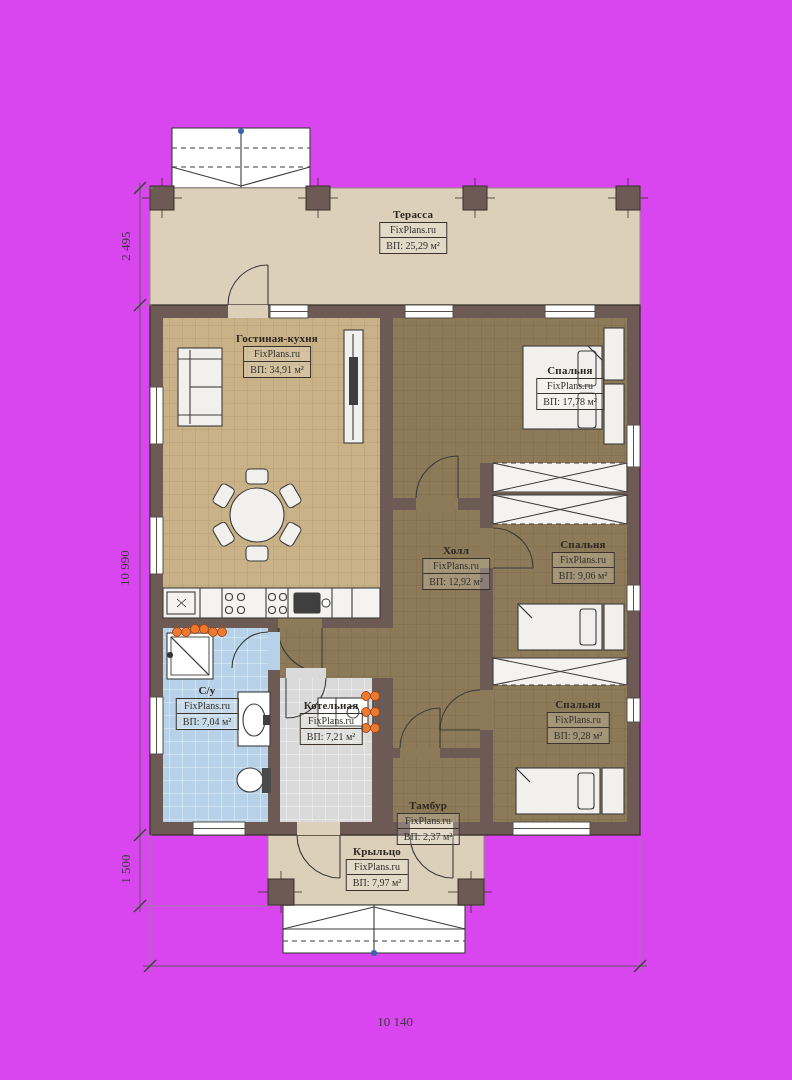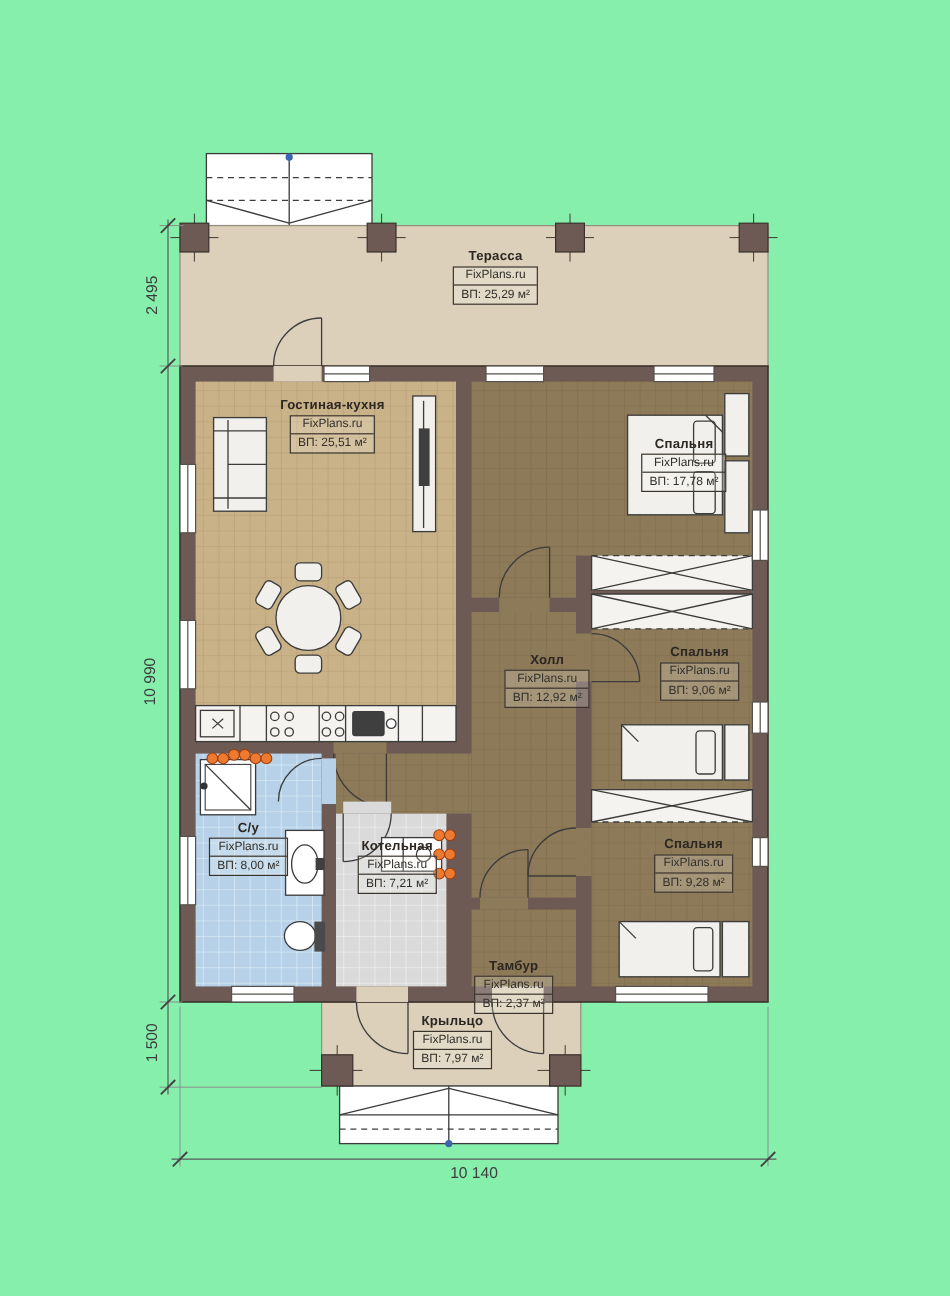--- a/index.html
+++ b/index.html
@@ -1,31 +1,31 @@
 <!DOCTYPE html>
 <html><head>
 <meta charset="utf-8">
 <style>
   html,body{margin:0;padding:0;background:#ffffff;}
   .canvas{
-    position:relative;width:792px;height:1080px;background:#86efac;
-    font-family:Liberation Sans, sans-serif;overflow:hidden;
+    position:relative;width:792px;height:1080px;background:#d946ef;
+    font-family:Liberation Serif, serif;overflow:hidden;
   }
   .canvas svg{position:absolute;left:0;top:0;}
   .room-label{
     position:absolute;transform:translateX(-50%);text-align:center;
     color:#2c2722;z-index:5;pointer-events:none;
   }
   .room-name{font-size:11px;font-weight:bold;letter-spacing:.2px;margin-bottom:2px;white-space:nowrap;}
   .room-box{display:inline-block;border:1.5px solid #3a332c;background:rgba(252,250,245,0.22);}
   .room-brand{font-size:10px;line-height:14px;padding:0 6px;border-bottom:1.2px solid #3a332c;white-space:nowrap;color:#33302b;}
   .room-area{font-size:10px;line-height:15px;padding:0 6px;white-space:nowrap;color:#33302b;text-align:right;}
   .dim{position:absolute;font-size:13px;color:#3d3d3d;white-space:nowrap;z-index:4;}
   .dim.vert{transform:translate(-50%,-50%) rotate(-90deg);}
-  .dim.horiz{transform:translateX(-50%);}
+  .dim.horiz{transform:translateX(-50%);margin-top:44px;}
 </style>
 </head>
 <body>
 
 <div class="canvas">
 
 <svg width="792" height="1080" viewBox="0 0 792 1080">
   <defs>
     <pattern id="gTan" width="13" height="13" patternUnits="userSpaceOnUse">
       <rect width="13" height="13" fill="#c9b288"></rect>
@@ -403,21 +403,21 @@
   <div class="room-name">Терасса</div>
   <div class="room-box">
     <div class="room-brand">FixPlans.ru</div>
     <div class="room-area">ВП: 25,29 м²</div>
   </div>
 </div>
 <div class="room-label" style="left:277px;top:332px">
   <div class="room-name">Гостиная-кухня</div>
   <div class="room-box">
     <div class="room-brand">FixPlans.ru</div>
-    <div class="room-area">ВП: 25,51 м²</div>
+    <div class="room-area">ВП: 34,91 м²</div>
   </div>
 </div>
 <div class="room-label" style="left:570px;top:364px">
   <div class="room-name">Спальня</div>
   <div class="room-box">
     <div class="room-brand">FixPlans.ru</div>
     <div class="room-area">ВП: 17,78 м²</div>
   </div>
 </div>
 <div class="room-label" style="left:456px;top:544px">
@@ -438,21 +438,21 @@
   <div class="room-name">Спальня</div>
   <div class="room-box">
     <div class="room-brand">FixPlans.ru</div>
     <div class="room-area">ВП: 9,28 м²</div>
   </div>
 </div>
 <div class="room-label" style="left:207px;top:684px">
   <div class="room-name">С/у</div>
   <div class="room-box">
     <div class="room-brand">FixPlans.ru</div>
-    <div class="room-area">ВП: 8,00 м²</div>
+    <div class="room-area">ВП: 7,04 м²</div>
   </div>
 </div>
 <div class="room-label" style="left:331px;top:699px">
   <div class="room-name">Котельная</div>
   <div class="room-box">
     <div class="room-brand">FixPlans.ru</div>
     <div class="room-area">ВП: 7,21 м²</div>
   </div>
 </div>
 <div class="room-label" style="left:428px;top:799px">

